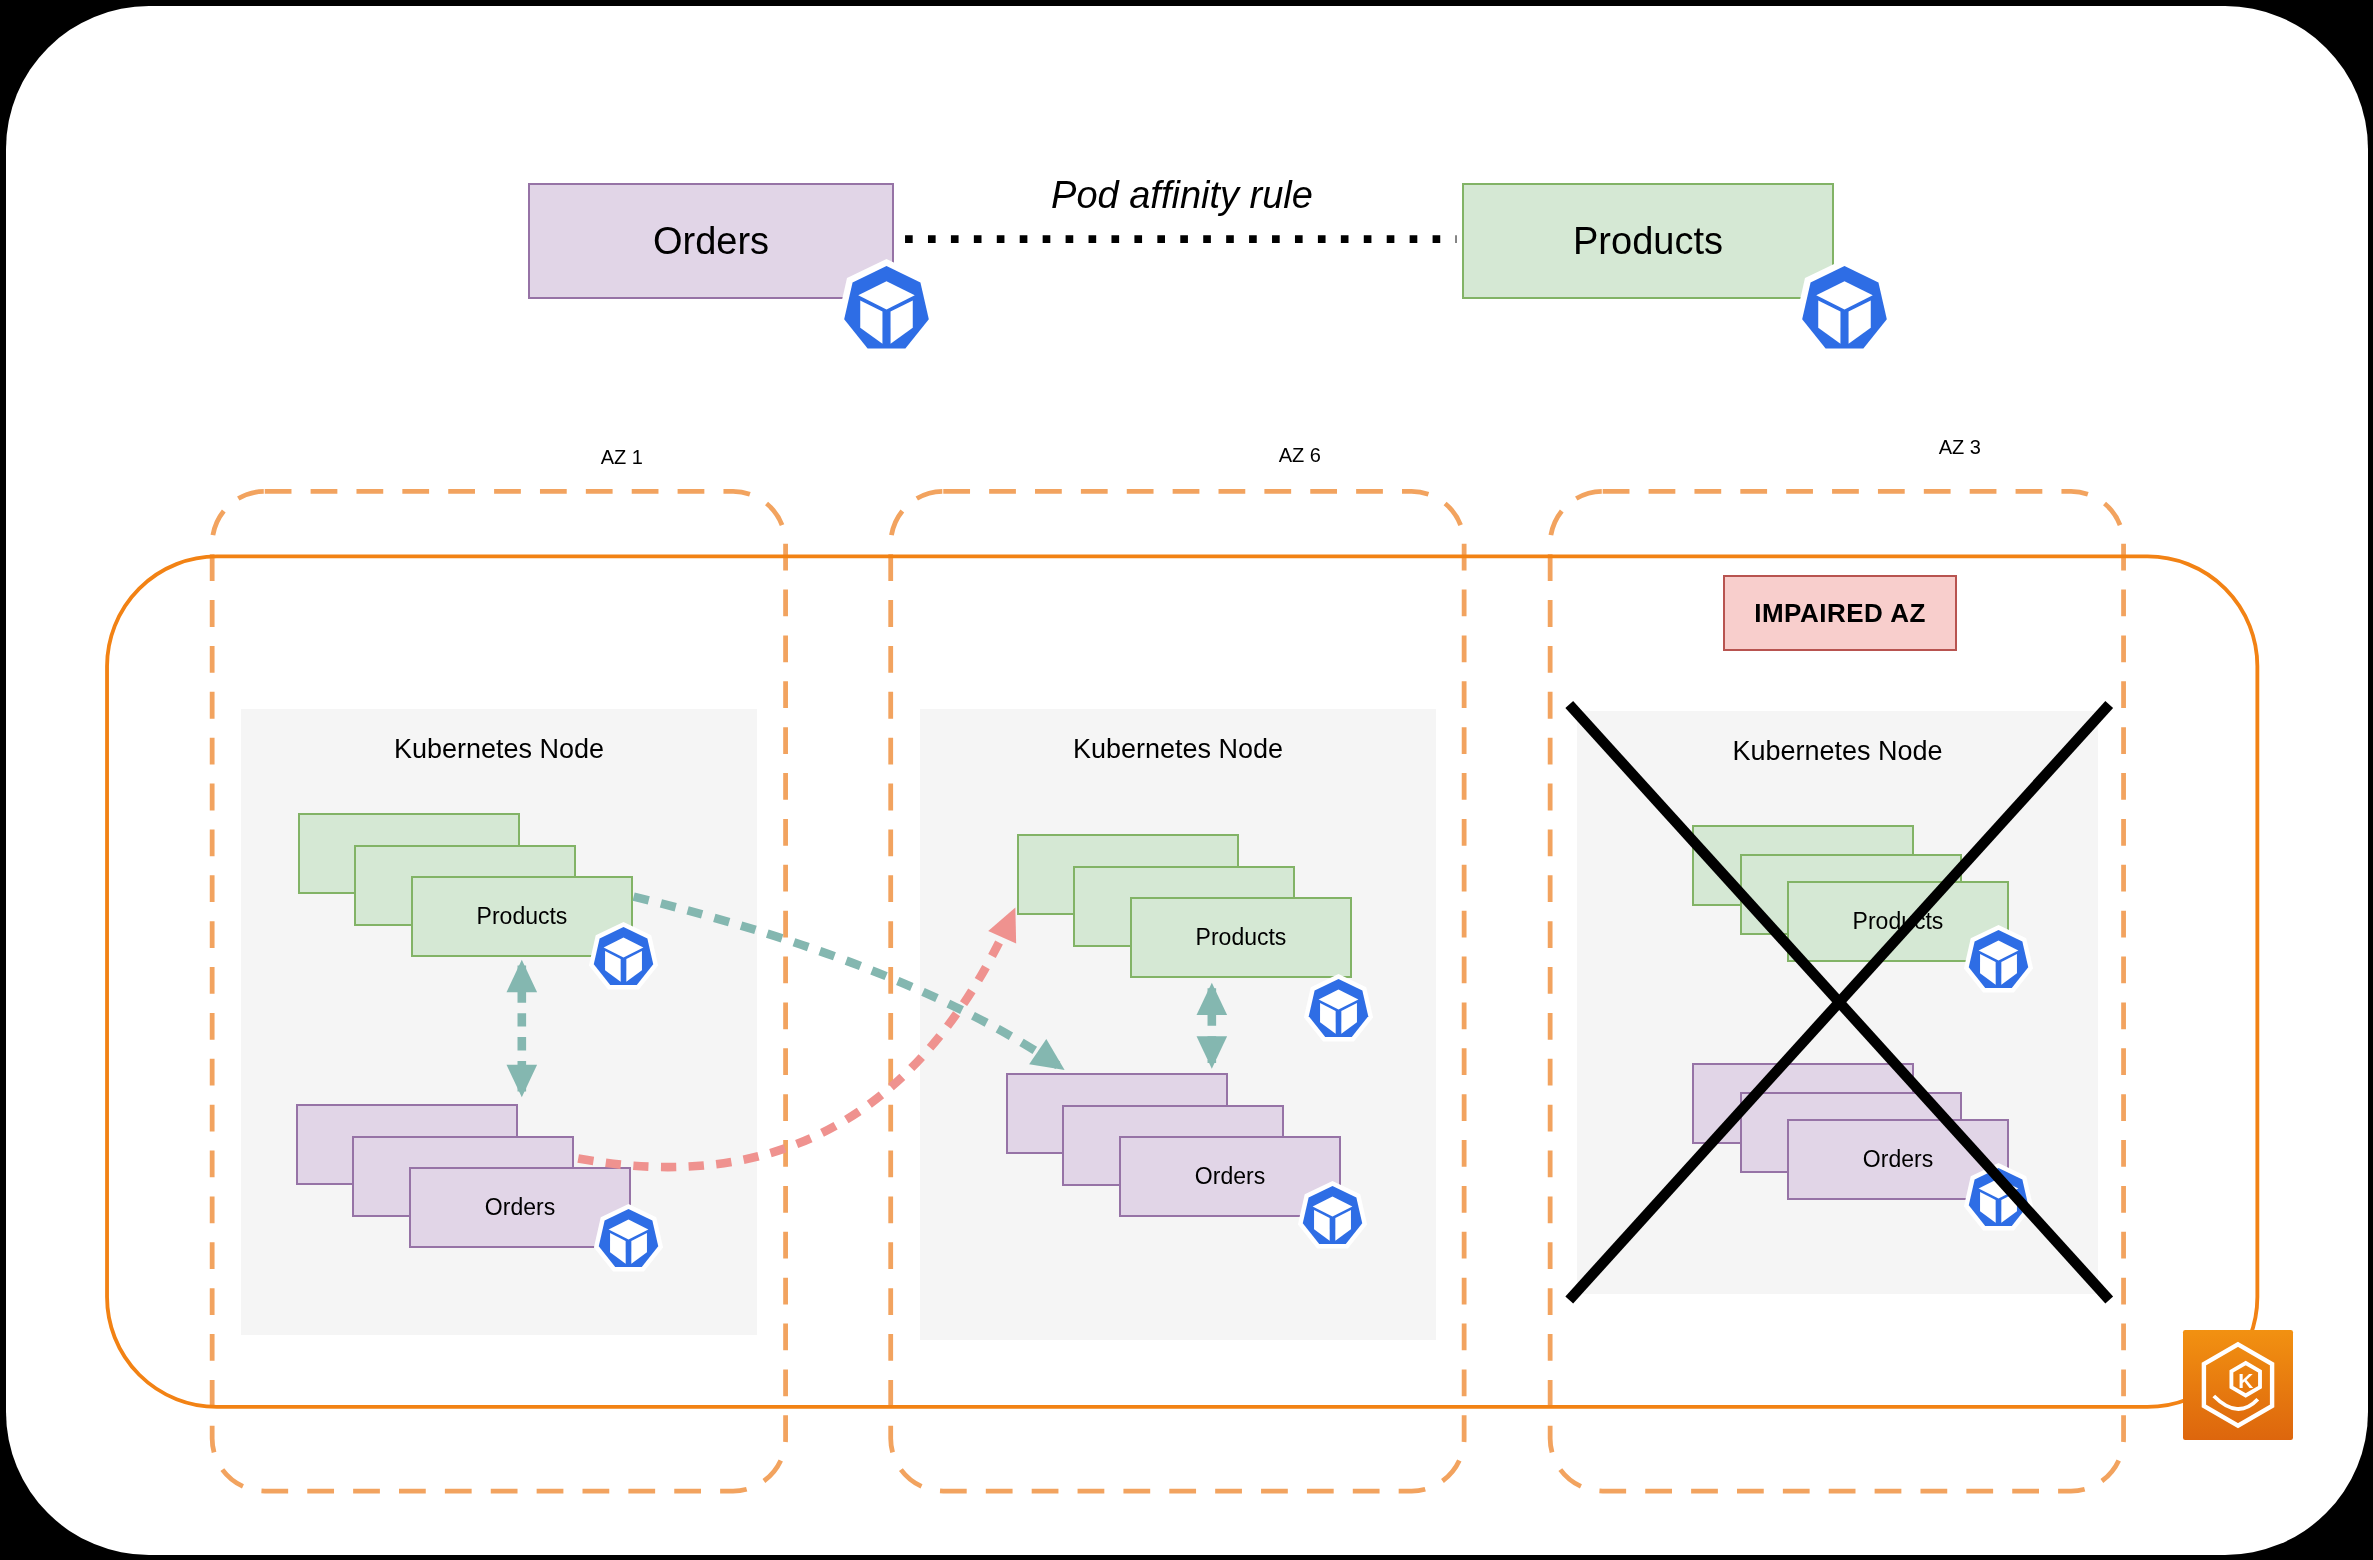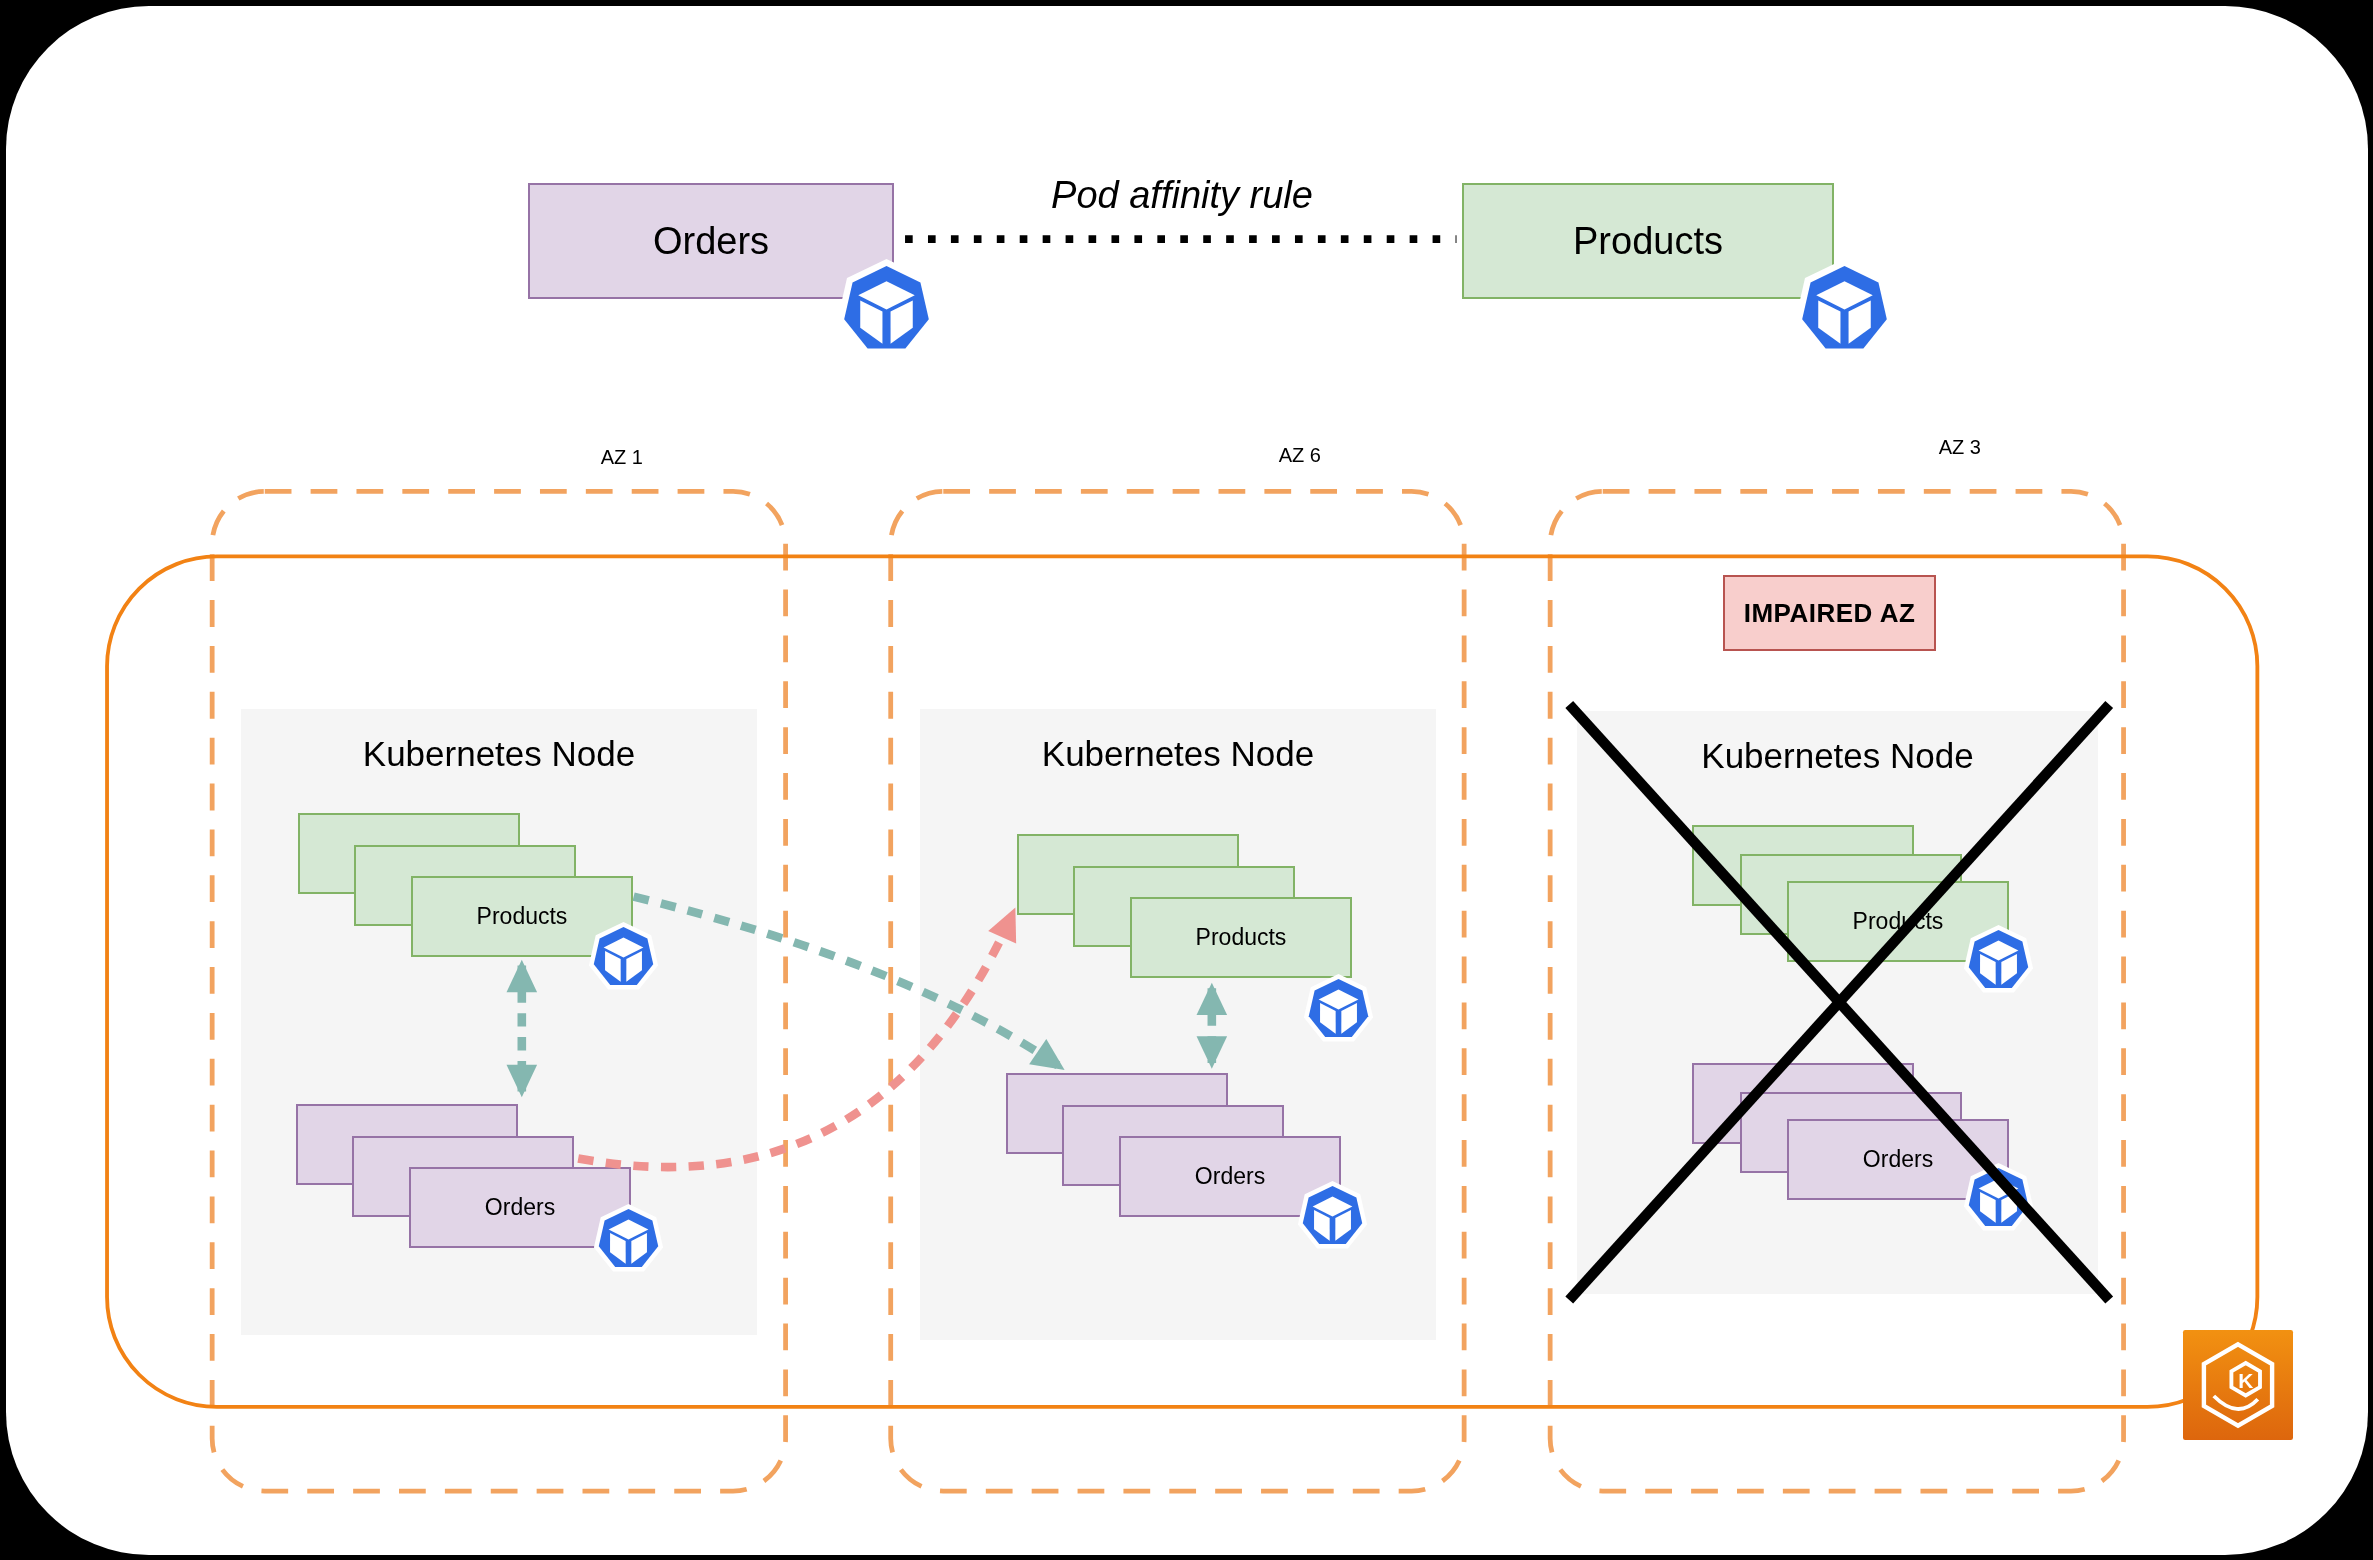--- a/index.html
+++ b/index.html
@@ -12,21 +12,21 @@
   
   .service{display:flex;align-items:center;justify-content:center;font-size:38px;}
   .purple-box{background:#E1D5E7;border:2.9px solid #9673A6;}
   .green-box{background:#D5E8D4;border:2.9px solid #82B366;}
 
   .affinity-label{font-size:38px;font-style:italic;text-align:center;}
 
   .az-label{width:287px;text-align:right;font-size:20px;}
 
   .node{background:#F5F5F5;}
-  .node-title{position:absolute;top:25px;left:0;right:0;text-align:center;font-size:35px;}
+  .node-title{position:absolute;top:25px;left:0;right:0;text-align:center;font-size:27px;}
 
   
   .stack{position:absolute;width:336px;height:146px;}
   .pod-box{position:absolute;width:222px;height:81px;box-sizing:border-box;border:2.9px solid;}
   .pod-box.green{background:#D5E8D4;border-color:#82B366;}
   .pod-box.purple{background:#E1D5E7;border-color:#9673A6;}
   .std .pod-box:nth-child(1){left:0;top:0;}
   .std .pod-box:nth-child(2){left:56px;top:32px;}
   .std .pod-box:nth-child(3){left:113px;top:63px;}
   .tight .pod-box:nth-child(1){left:0;top:0;}
@@ -109,21 +109,21 @@
   </div>
 </div>
 <div class="stack tight" style="left:1692px;top:1063px;">
   <div class="pod-box purple"></div>
   <div class="pod-box purple"></div>
   <div class="pod-box purple front">
     <span>Orders</span>
   </div>
 </div>
 
-<div class="abs impaired" style="left:1723px;top:575px;width:213px;height:76px;">IMPAIRED AZ</div>
+<div class="abs impaired" style="left:1723px;top:575px;width:234px;height:76px;">IMPAIRED AZ</div>
 
 <svg class="pod-icon lg" style="left:836px;top:259px;" viewBox="0 0 100 100">
   <polygon points="50,0 89.1,18.8 98.7,61.1 71.7,95.1 28.3,95.1 1.3,61.1 10.9,18.8" fill="#fff"></polygon>
   <polygon points="50,7 83.6,23.2 91.9,59.6 68.7,88.7 31.3,88.7 8.1,59.6 16.4,23.2" fill="#2E6DE5"></polygon>
   <polygon points="50,22 78,36 50,50 22,36" fill="#fff"></polygon>
   <polygon points="24,41 46,52 46,84 24,68" fill="#fff"></polygon>
   <polygon points="76,41 54,52 54,84 76,68" fill="#fff"></polygon>
 </svg>
 <svg class="pod-icon lg" style="left:1794px;top:259px;" viewBox="0 0 100 100">
   <polygon points="50,0 89.1,18.8 98.7,61.1 71.7,95.1 28.3,95.1 1.3,61.1 10.9,18.8" fill="#fff"></polygon>

